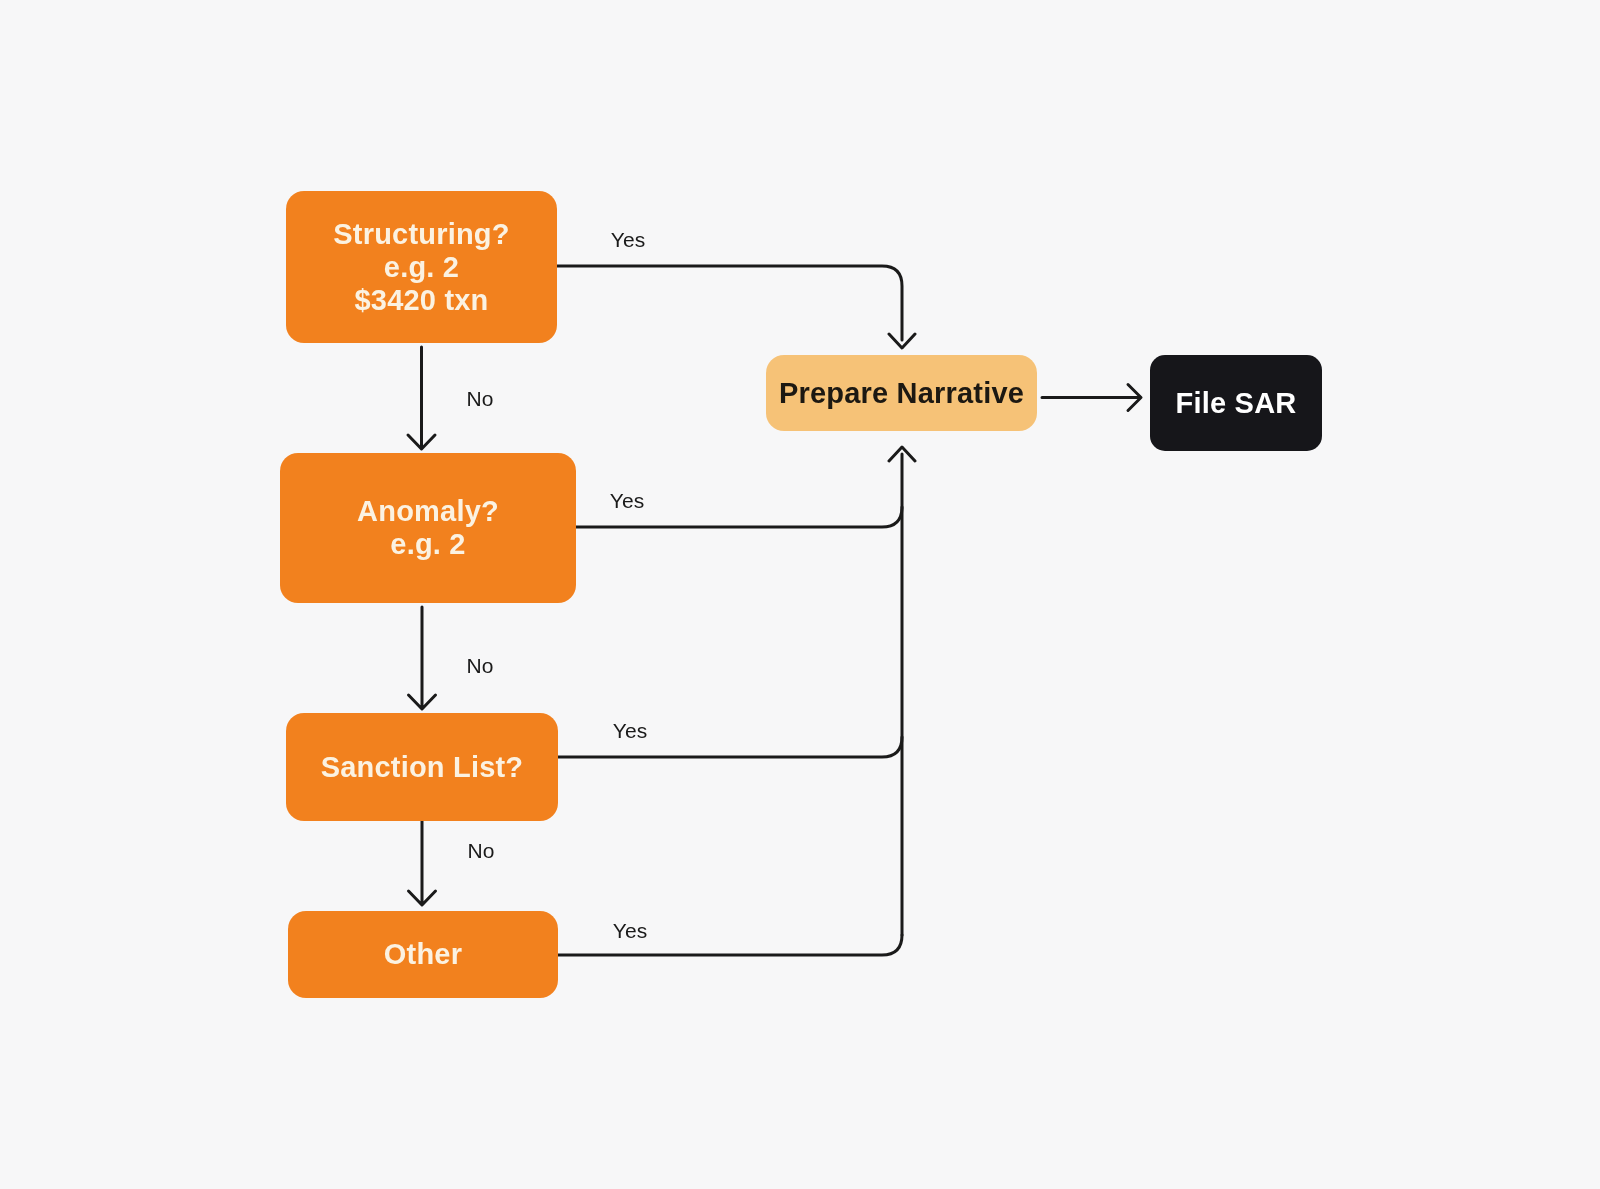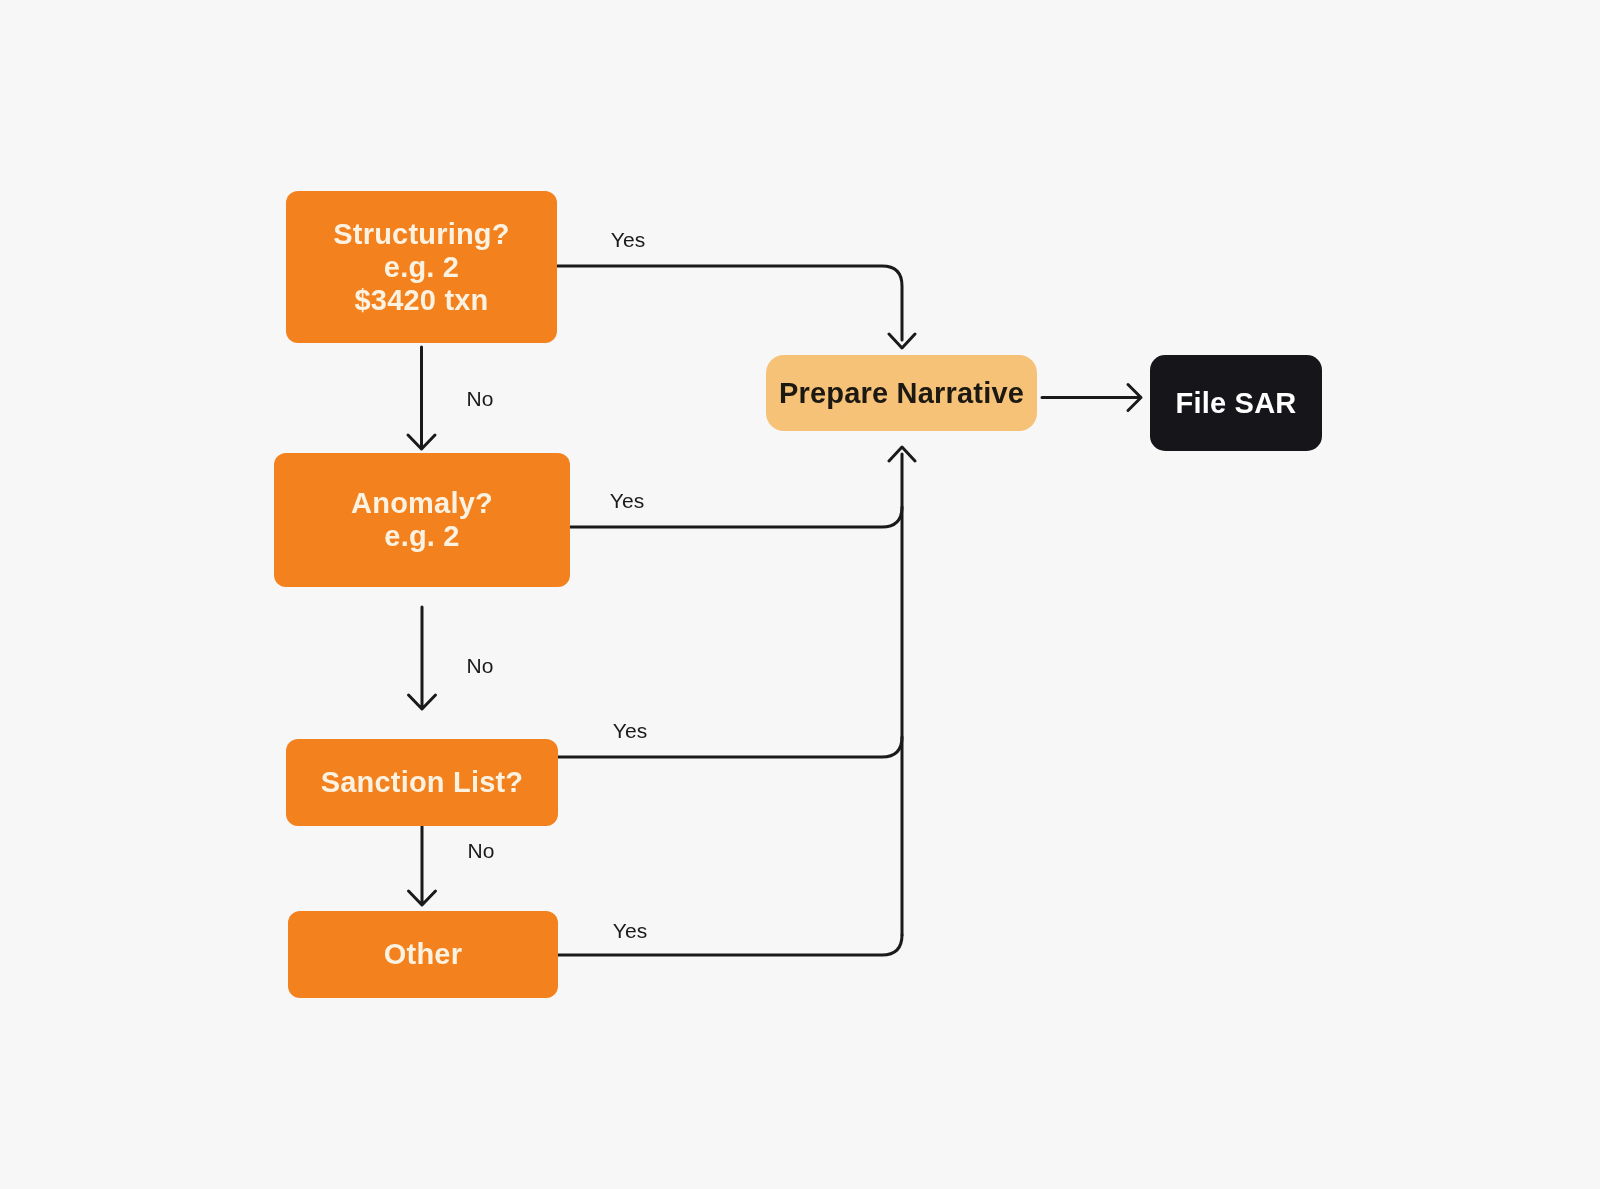--- a/index.html
+++ b/index.html
@@ -42,21 +42,21 @@
     justify-content: center;
     text-align: center;
     font-size: 29px;
     line-height: 33px;
     font-weight: 600;
     letter-spacing: 0.2px;
   }
   .node.orange {
     background: var(--node-orange);
     color: var(--node-orange-text);
-    border-radius: 12px;
+    border-radius: 18px;
   }
   .node.tan {
     background: var(--node-tan);
     color: var(--node-tan-text);
     border-radius: 18px;
   }
   .node.black {
     background: var(--node-black);
     color: var(--node-black-text);
     border-radius: 15px;
@@ -95,26 +95,26 @@
 
     <path d="M1042 397.5 L1139 397.5 M1128 384.5 L1141 397.5 L1128 410.5"></path>
   </svg>
 
   <div class="node orange" style="left:286px; top:191px; width:271px; height:152px">
     <div>Structuring?</div>
     <div>e.g. 2</div>
     <div>$3420 txn</div>
   </div>
 
-  <div class="node orange" style="left:274px; top:453px; width:296px; height:134px">
+  <div class="node orange" style="left:280px; top:453px; width:296px; height:150px">
     <div>Anomaly?</div>
     <div>e.g. 2</div>
   </div>
 
-  <div class="node orange" style="left:286px; top:739px; width:272px; height:87px">
+  <div class="node orange" style="left:286px; top:713px; width:272px; height:108px">
     <div>Sanction List?</div>
   </div>
 
   <div class="node orange" style="left:288px; top:911px; width:270px; height:87px">
     <div>Other</div>
   </div>
 
   <div class="node tan" style="left:766px; top:355px; width:271px; height:76px">
     <div>Prepare Narrative</div>
   </div>

